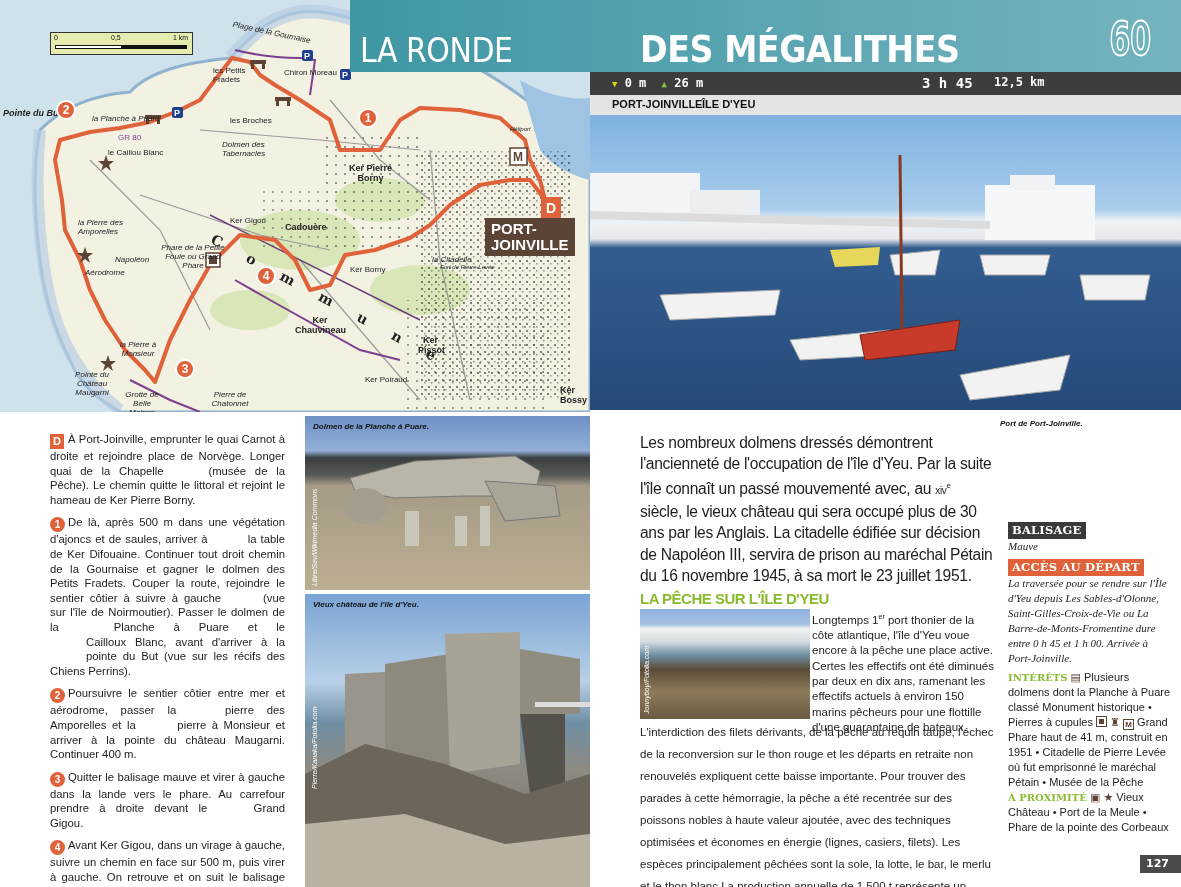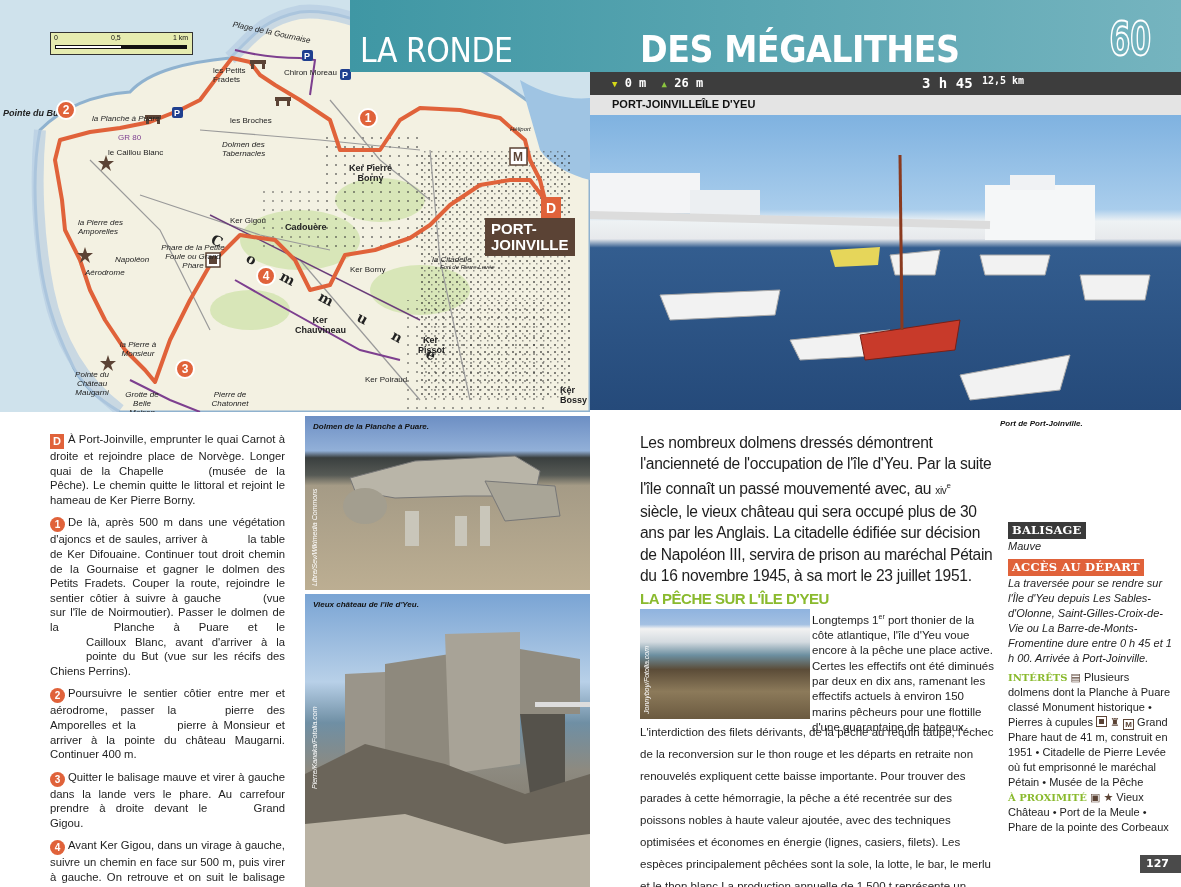--- a/index.html
+++ b/index.html
@@ -21,21 +21,21 @@
   
   .header { position: absolute; left: 350px; top: 0; width: 831px; height: 72px; background: linear-gradient(to right, #3f97a4, #75b4bf); }
   .title-light { position: absolute; left: 10px; top: 30px; font-size: 34px; font-weight: normal; color: #fff; letter-spacing: -0.5px; font-family: "DejaVu Sans", sans-serif; transform: scaleX(0.88); transform-origin: left; }
   .title-bold { position: absolute; left: 290px; top: 28px; font-size: 37px; font-weight: bold; color: #fff; letter-spacing: -0.5px; font-family: "DejaVu Sans", sans-serif; transform: scaleX(0.9); transform-origin: left; }
   .route-num { position: absolute; right: 30px; top: 12px; font-size: 46px; font-weight: bold; color: transparent; -webkit-text-stroke: 2px #fff; font-family: "DejaVu Sans", sans-serif; transform: scaleX(0.65); transform-origin: right; }
   .stats-bar { position: absolute; left: 590px; top: 72px; width: 591px; height: 23px; background: #3d3d3d; color: #fff; font-family: "DejaVu Sans Mono", monospace; font-size: 12px; font-weight: bold; }
   .stats-bar .elev { position: absolute; left: 22px; top: 4px; }
   .stats-bar .tri-down { color: #d5d817; font-size: 9px; }
   .stats-bar .tri-up { color: #8cc63f; font-size: 9px; margin-left: 8px; }
   .stats-bar .time { position: absolute; left: 332px; top: 3px; font-size: 14px; }
-  .stats-bar .dist { position: absolute; left: 392px; top: 3px; font-size: 10px; }
+  .stats-bar .dist { position: absolute; left: 404px; top: 3px; font-size: 12px; }
   .loc-bar { position: absolute; left: 590px; top: 95px; width: 591px; height: 20px; background: #e4e4e4; font-size: 11px; font-weight: bold; color: #111; }
   .loc-bar span { position: absolute; top: 3px; }
 
   
   .photo { position: absolute; overflow: hidden; }
   .photo .caption { position: absolute; font-size: 8px; font-style: italic; color: #111; font-weight: bold; }
   .harbor { left: 590px; top: 115px; width: 591px; height: 295px; background: linear-gradient(to bottom, #7fb2e0 0%, #a9cdec 32%, #eef2f4 36%, #e7e9ec 42%, #335d8f 45%, #254a7a 100%); }
   .dolmen { left: 305px; top: 416px; width: 285px; height: 174px; background: linear-gradient(to bottom, #6d8fc4 0%, #92b0d8 20%, #3a3f3f 24%, #565a55 34%, #a59b86 40%, #bcae92 100%); }
   .castle { left: 305px; top: 594px; width: 285px; height: 293px; background: linear-gradient(to bottom, #7aa4d4 0%, #b8d0e8 30%, #6f8fa4 44%, #8d8a80 60%, #7f786b 80%, #bdb8ad 100%); }
   .traps { left: 640px; top: 609px; width: 170px; height: 110px; background: linear-gradient(to bottom, #8fb3df 0%, #a3c0e2 14%, #f2f2f2 18%, #d4dbe0 30%, #6c8fa0 42%, #5b4c38 55%, #8c7a5a 75%, #6b5a40 100%); }
@@ -56,21 +56,21 @@
   .intro .sc { font-size: 10px; }
   .fishing-title { position: absolute; left: 640px; top: 590px; font-size: 15px; font-weight: bold; color: #8aba2e; letter-spacing: -0.5px; }
   .fishing-body1 { position: absolute; left: 812px; top: 609px; width: 185px; font-size: 11.5px; line-height: 15.3px; color: #1e1e1e; }
   .fishing-body2 { position: absolute; left: 640px; top: 721px; width: 355px; font-size: 11.5px; line-height: 22px; color: #1e1e1e; }
   .harbor-caption { position: absolute; left: 1000px; top: 419px; font-size: 8px; font-style: italic; font-weight: bold; color: #111; }
 
   .sidebar { position: absolute; left: 1008px; top: 522px; width: 165px; font-size: 11px; line-height: 15px; }
   .tag { display: inline-block; color: #fff; font-weight: bold; font-size: 11.5px; padding: 1px 4px; font-family: "DejaVu Serif", serif; letter-spacing: 0.2px; text-align: right; }
   .tag.dark { background: #3a3a3a; }
   .tag.orange { background: #e0623a; }
-  .sidebar .italic { font-style: italic; color: #1e1e1e; }
+  .sidebar .italic { font-style: italic; color: #1e1e1e; font-family: Liberation Serif, serif; }
   .green-label { color: #8aba2e; font-weight: bold; font-family: "DejaVu Serif", serif; font-size: 10px; }
   .icon-inline { display: inline-block; color: #5b4335; font-size: 11px; }
   .icon-box { display: inline-block; width: 11px; height: 11px; border: 1px solid #5b4335; background: #fff; vertical-align: -1px; position: relative; }
   .icon-box .inner { position: absolute; left: 2px; top: 2px; width: 5px; height: 5px; background: #5b4335; }
   .icon-m { display: inline-block; width: 11px; height: 11px; border: 1px solid #5b4335; background: #fff; font-size: 8px; line-height: 9px; text-align: center; color: #5b4335; font-weight: bold; vertical-align: -1px; }
 </style>
 </head>
 <body>
 
 <div class="map">

